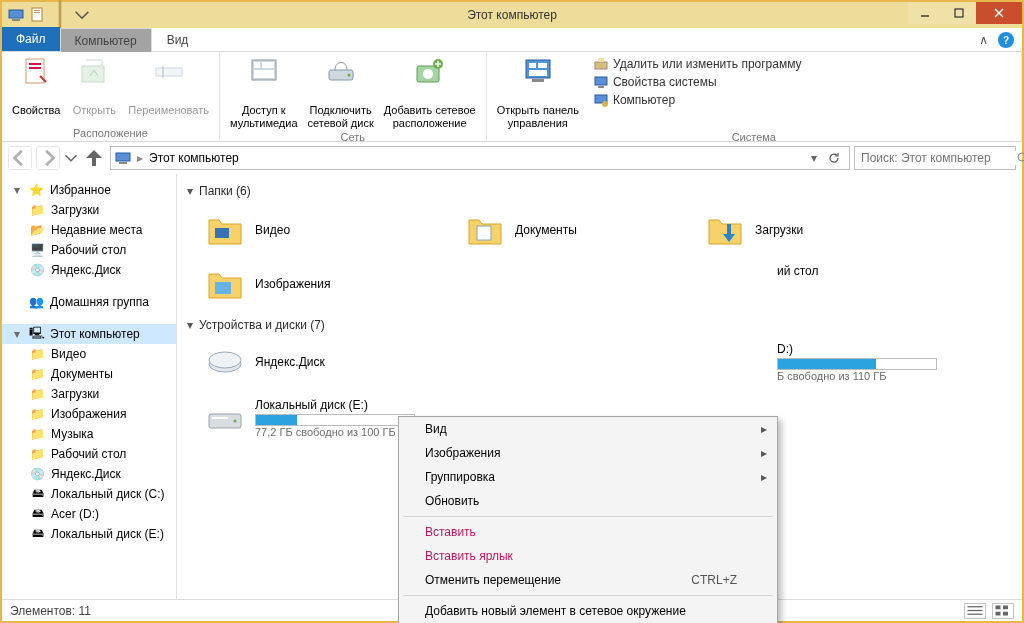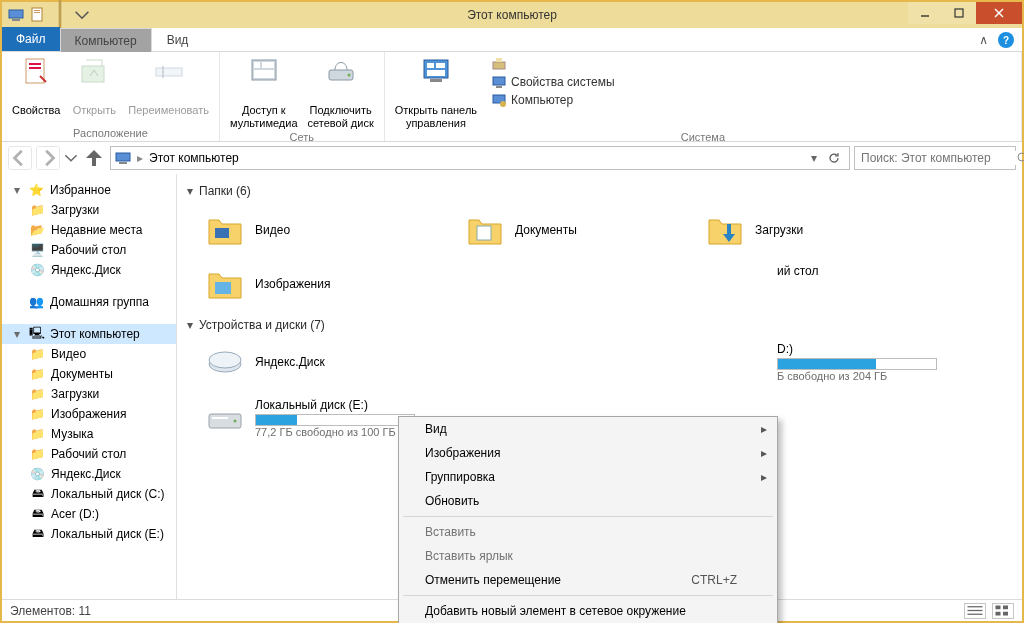--- a/index.html
+++ b/index.html
@@ -70,21 +70,21 @@
   .item { position: absolute; display: flex; align-items: center; gap: 10px; width: 240px; }
   .item .iicon { width: 40px; height: 40px; display:flex; align-items:center; justify-content:center; }
   .item .itxt { display: flex; flex-direction: column; }
   .item .sub  { font-size: 11px; color: #6d6d6d; }
   .bar { width: 160px; height: 12px; border: 1px solid #bcbcbc; margin-top: 2px; background: #fff; position: relative; }
   .bar .fill { position: absolute; left:0; top:0; bottom:0; background: #2aa3e0; }
 
   
   .ctxmenu { position: absolute; left: 396px; top: 242px; width: 380px; background: #f4f4f4; border: 1px solid #a7a7a7; box-shadow: 4px 4px 6px rgba(0,0,0,.25); z-index: 50; }
   .ctxmenu .ci { height: 24px; display: flex; align-items: center; padding: 0 26px; position: relative; }
-  .ctxmenu .ci.disabled { color: #737373; }
+  .ctxmenu .ci.disabled { color: #be185d; }
   .ctxmenu .sep { height: 1px; margin: 3px 4px; background: #d6d6d6; }
   .ctxmenu .sub-arr { position: absolute; right: 10px; color: #555; }
   .ctxmenu .accel { position: absolute; right: 40px; color: #555; }
 
   
   .status { height: 22px; border-top: 1px solid #dcdcdc; display: flex; align-items: center; padding: 0 8px; justify-content: space-between; color: #444; font-size: 11px; }
   .status .views { display: flex; gap: 6px; }
   .viewbtn { width: 22px; height: 16px; border: 1px solid #c6c6c6; display: flex; align-items: center; justify-content: center; }
 
   
@@ -206,20 +206,33 @@
         <div class="ribbtn">
           <span class="bigicon">
               <svg viewBox="0 0 32 32">
                 <rect x="4" y="14" width="24" height="10" rx="2" fill="#cfd8df" stroke="#8a98a4"></rect>
                 <circle cx="24" cy="19" r="1.5" fill="#6fae4f"></circle>
                 <path d="M10 14 C 10 4 22 4 22 14" fill="none" stroke="#8a98a4"></path>
               </svg>
             </span>
           <span class="lbl" style="white-space:pre-line;">Подключить
 сетевой диск</span>
+        </div>
+        <div class="ribbtn">
+          <span class="bigicon">
+              <svg viewBox="0 0 32 32">
+                <rect x="3" y="10" width="22" height="16" rx="2" fill="#a5d4a5" stroke="#5a9a5a"></rect>
+                <circle cx="14" cy="18" r="5" fill="#fff"></circle>
+                <circle cx="24" cy="8" r="5" fill="#6fae4f"></circle>
+                <line x1="24" y1="5" x2="24" y2="11" stroke="#fff" stroke-width="1.5"></line>
+                <line x1="21" y1="8" x2="27" y2="8" stroke="#fff" stroke-width="1.5"></line>
+              </svg>
+            </span>
+          <span class="lbl" style="white-space:pre-line;">Добавить сетевое
+расположение</span>
         </div>
       </div>
       <div class="grpname">Сеть</div>
     </div>
 
     <div class="ribgroup" style="flex:1 1 auto;">
       <div class="buttons">
         <div class="ribbtn">
           <span class="bigicon">
               <svg viewBox="0 0 32 32">
@@ -234,20 +247,21 @@
 управления</span>
         </div>
         <div class="smallrow" style="margin-left:4px;">
           <div class="smallbtn">
               <span class="sicon">
                 <svg viewBox="0 0 16 16">
                   <rect x="2" y="6" width="12" height="7" fill="#d4c07a" stroke="#a88"></rect>
                   <rect x="5" y="2" width="6" height="4" fill="#efe1a9"></rect>
                 </svg>
               </span>
+              <span>Удалить или изменить программу</span>
             </div>
           <div class="smallbtn">
               <span class="sicon">
                 <svg viewBox="0 0 16 16">
                   <rect x="2" y="3" width="12" height="8" fill="#5a8fd6" stroke="#2a5a9e"></rect>
                   <rect x="5" y="12" width="6" height="2" fill="#888"></rect>
                 </svg>
               </span>
               <span>Свойства системы</span>
             </div>
@@ -469,21 +483,21 @@
               <span>Яндекс.Диск</span>
             </span>
           </div>
 
         <div class="item" style="left:592px; top:6px; width:260px;">
           <span class="itxt">
             <span>D:)</span>
             <div class="bar">
                 <div class="fill" style="width:62%;"></div>
               </div>
-            <span class="sub">Б свободно из 204 ГБ</span>
+            <span class="sub">Б свободно из 110 ГБ</span>
           </span>
         </div>
 
         <div class="item" style="left:20px; top:62px; width:260px;">
           <span class="iicon">
               <svg viewBox="0 0 40 40">
                 <rect x="4" y="16" width="32" height="14" rx="2" fill="#d8dde2" stroke="#9aa2aa"></rect>
                 <circle cx="30" cy="23" r="1.5" fill="#6fae4f"></circle>
                 <rect x="7" y="19" width="16" height="2" fill="#fff"></rect>
               </svg>

